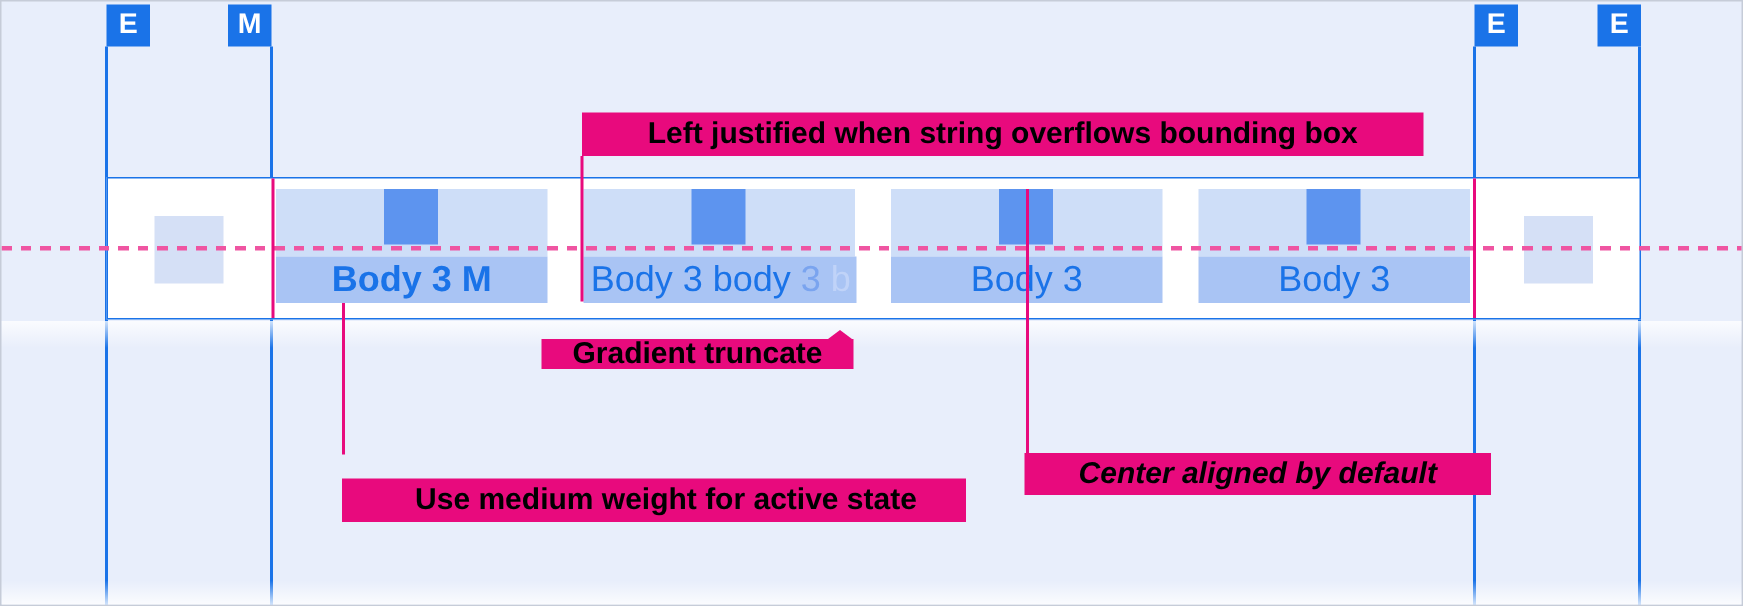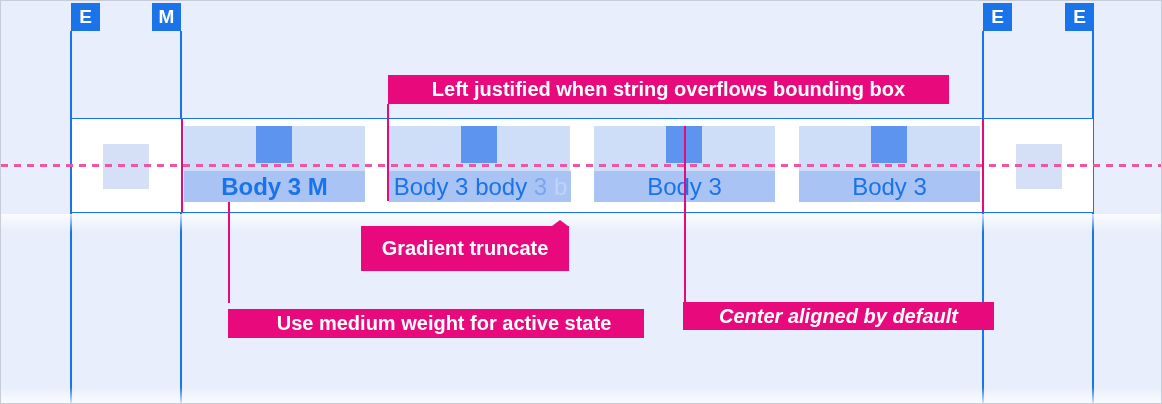--- a/index.html
+++ b/index.html
@@ -60,27 +60,27 @@
   .margin-line{position:absolute;top:118px;height:93px;width:2px;background:#e80a7d;z-index:7;}
   .margin-line.left{left:179.5px;}
   .margin-line.right{left:980.5px;}
   
   .connector{position:absolute;width:2px;background:#e80a7d;z-index:7;}
   .connector.c-leftjust{left:386px;top:103px;height:97px;}
   .connector.c-medium{left:227px;top:201px;height:101px;}
   .connector.c-center{left:683px;top:125px;height:177px;}
   
   .badge{
-    position:absolute;background:#e80a7d;color:#ffffff;font-weight:700;font-size:20px;
+    position:absolute;background:#e80a7d;color:#000000;font-weight:700;font-size:20px;
     display:flex;align-items:center;justify-content:center;white-space:nowrap;
     z-index:8;box-sizing:border-box;
   }
   .badge.b-leftjust{left:387px;top:74px;width:561px;height:29px;}
-  .badge.b-gradient{left:360px;top:225px;width:208px;height:45px;}
-  .badge.b-medium{left:227px;top:308px;width:416px;height:29px;padding-left:16px;}
+  .badge.b-gradient{left:360px;top:225px;width:208px;height:20px;}
+  .badge.b-medium{left:227px;top:318px;width:416px;height:29px;padding-left:16px;}
   .badge.b-center{left:682px;top:301px;width:311px;height:28px;font-style:italic;}
   .badge-arrow{
     position:absolute;right:1px;top:-6px;width:0;height:0;
     border-left:8px solid rgba(0,0,0,0);border-right:8px solid rgba(0,0,0,0);
     border-bottom:6px solid #e80a7d;
   }
   
   .glow-under-bar{
     position:absolute;left:0;top:213px;width:1162px;height:18px;z-index:1;
     background:linear-gradient(180deg,rgba(255,255,255,.8),rgba(255,255,255,0));

